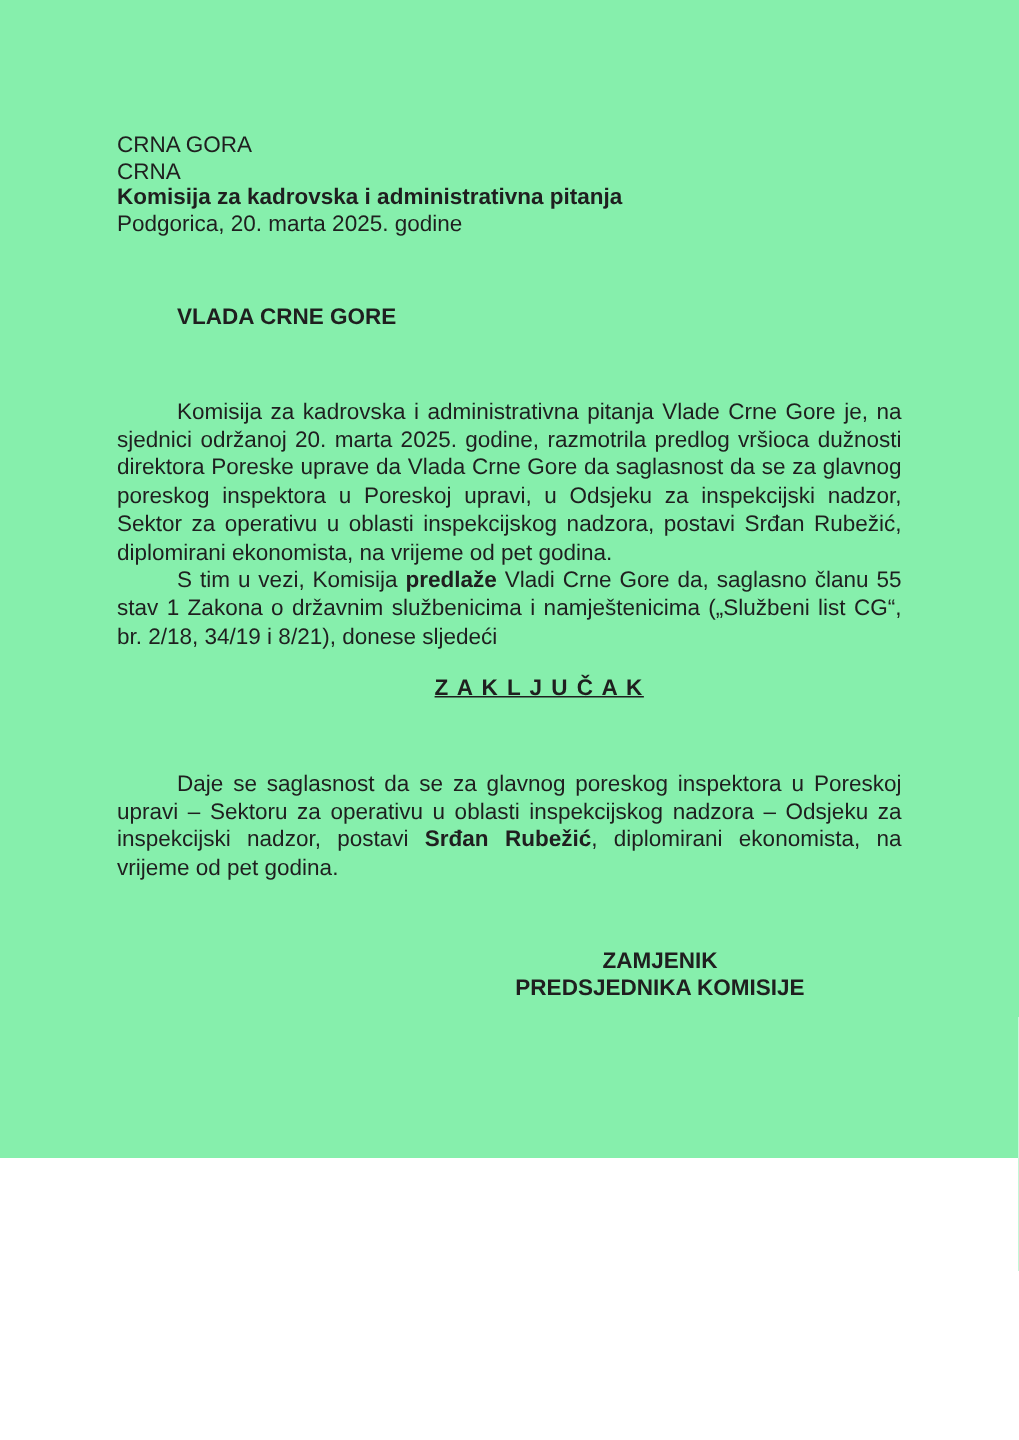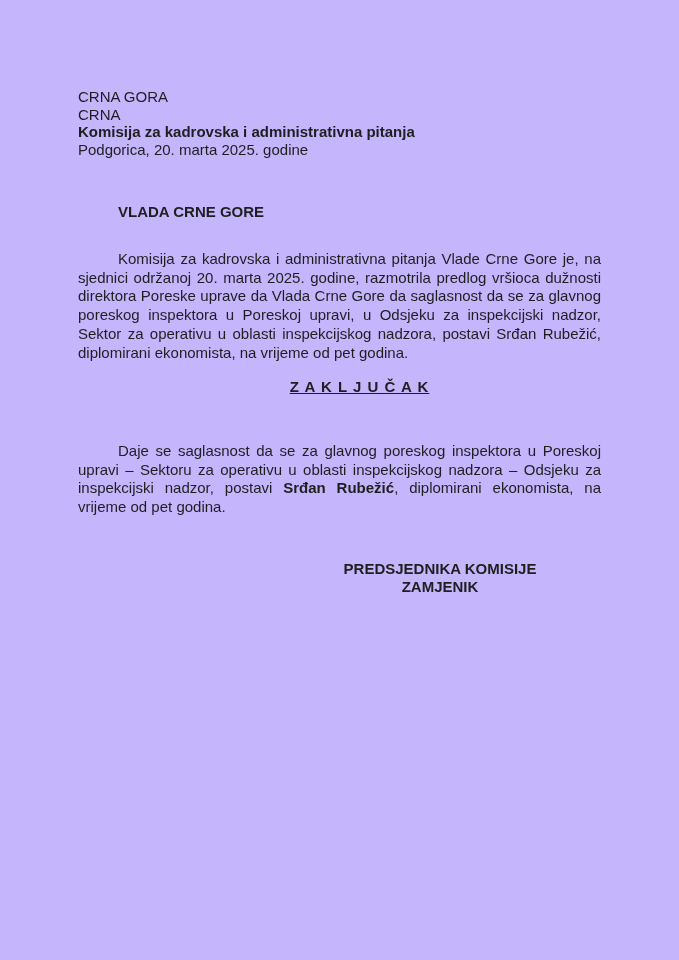--- a/index.html
+++ b/index.html
@@ -3,22 +3,22 @@
 <meta charset="utf-8">
 <style>
   html, body {
     margin: 0;
     padding: 0;
     background: #ffffff;
   }
   .page {
     position: relative;
     width: 679px;
-    height: 960px;
-    background: #c4b5fd;
+    height: 772px;
+    background: #86efac;
     overflow: hidden;
     font-family: "Liberation Sans", sans-serif;
     font-size: 15px;
     color: #1f1f1f;
     box-sizing: border-box;
   }
   .content {
     padding: 88px 78px 0 78px;
   }
   .letterhead {
@@ -26,21 +26,21 @@
   }
   .bold { font-weight: bold; }
   .addressee {
     margin: 44px 0 0 40px;
     font-size: 15px;
     font-weight: bold;
     text-align: left;
     line-height: 19px;
   }
   .body-text {
-    margin-top: 29px;
+    margin-top: 45px;
   }
   .para {
     margin: 0;
     text-align: justify;
     text-indent: 40px;
     line-height: 18.7px;
   }
   .zakljucak {
     margin: 16px 0 0 40px;
     font-size: 15px;
@@ -71,25 +71,26 @@
       <div>CRNA GORA</div>
       <div>CRNA</div>
       <div class="bold">Komisija za kadrovska i administrativna pitanja</div>
       <div>Podgorica, 20. marta 2025. godine</div>
     </header>
 
     <h1 class="addressee">VLADA CRNE GORE</h1>
 
     <section class="body-text">
       <p class="para">Komisija za kadrovska i administrativna pitanja Vlade Crne Gore je, na sjednici održanoj 20. marta 2025. godine, razmotrila predlog vršioca dužnosti direktora Poreske uprave da Vlada Crne Gore da saglasnost da se za glavnog poreskog inspektora u Poreskoj upravi, u Odsjeku za inspekcijski nadzor, Sektor za operativu u oblasti inspekcijskog nadzora, postavi Srđan Rubežić, diplomirani ekonomista, na vrijeme od pet godina.</p>
+      <p class="para"><span>S tim u vezi, Komisija </span><span class="bold">predlaže</span><span> Vladi Crne Gore da, saglasno članu 55 stav 1 Zakona o državnim službenicima i namještenicima  („Službeni list CG“, br. 2/18, 34/19 i 8/21), donese sljedeći</span></p>
     </section>
 
     <h2 class="zakljucak">Z A K L J U Č A K</h2>
 
     <p class="para conclusion"><span>Daje se saglasnost da se za glavnog poreskog inspektora u Poreskoj upravi – Sektoru za operativu u oblasti inspekcijskog nadzora – Odsjeku za inspekcijski nadzor, postavi </span><span class="bold">Srđan Rubežić</span><span>, diplomirani ekonomista, na vrijeme od pet godina.</span></p>
 
     <div class="signature">
+      <div class="bold">ZAMJENIK</div>
       <div class="bold">PREDSJEDNIKA KOMISIJE</div>
-      <div class="bold">ZAMJENIK</div>
     </div>
 
   </div>
 </div>
 
 </body></html>

